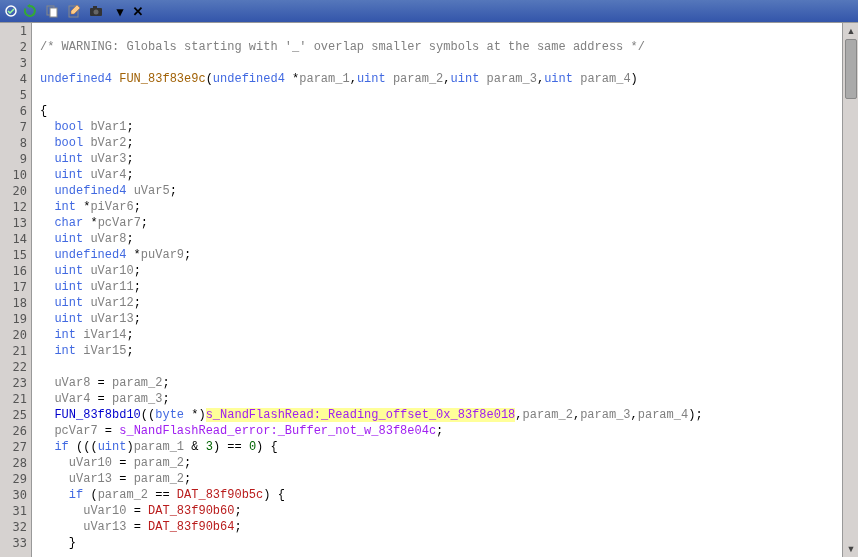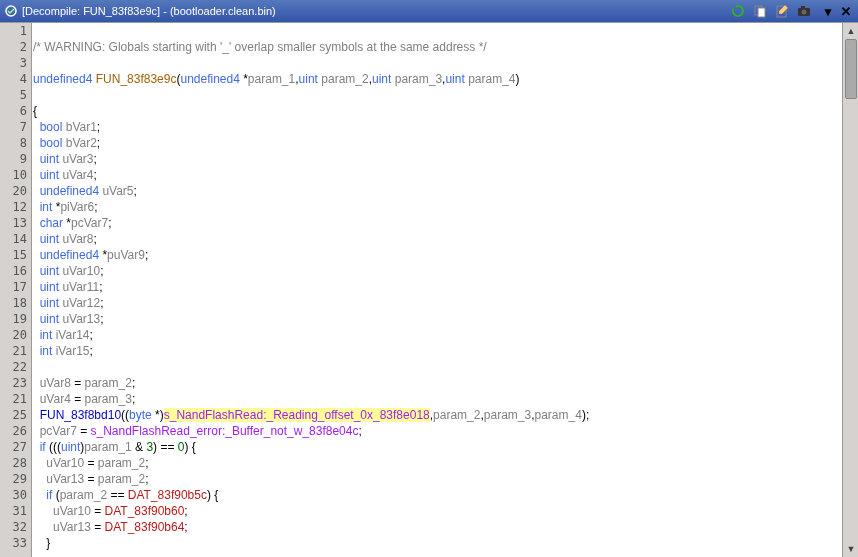--- a/index.html
+++ b/index.html
@@ -7,21 +7,21 @@
 .titlebar { background: linear-gradient(to bottom, #5577bb, #3355aa); color: #fff; height: 22px; display: flex; align-items: center; padding: 0 4px; font-size: 11px; }
 .titlebar .title-icon { width: 14px; height: 14px; margin-right: 4px; display: inline-flex; align-items: center; justify-content: center; }
 .titlebar .title-text { flex: 1; }
 .titlebar .toolbar-icons { display: flex; gap: 6px; align-items: center; }
 .titlebar .tool-icon { width: 16px; height: 16px; display: inline-flex; align-items: center; justify-content: center; cursor: pointer; }
 .titlebar .win-controls { display: flex; gap: 2px; margin-left: 8px; }
 .titlebar .win-btn { width: 16px; height: 14px; display: inline-flex; align-items: center; justify-content: center; cursor: pointer; color: #000; font-weight: bold; font-size: 13px; }
 .content { display: flex; height: 535px; border-top: 1px solid #999; }
 .gutter { width: 32px; background: #d6d2d0; border-right: 1px solid #999; text-align: right; padding-right: 4px; font-family: monospace; font-size: 12px; color: #555; line-height: 16px; user-select: none; }
 .gutter div { height: 16px; }
-.code { flex: 1; background: #fff; font-family: Liberation Sans, sans-serif; font-size: 12px; line-height: 16px; overflow: hidden; padding-left: 1px; white-space: pre; }
+.code { flex: 1; background: #fff; font-family: Liberation Mono, monospace; font-size: 12px; line-height: 16px; overflow: hidden; padding-left: 8px; white-space: pre; }
 .code div { height: 16px; }
 .scrollbar-v { width: 16px; background: #d6d2d0; border-left: 1px solid #999; position: relative; }
 .scrollbar-v .thumb { position: absolute; top: 16px; left: 2px; width: 12px; height: 60px; background: #aaa; border: 1px solid #888; border-radius: 2px; }
 .scrollbar-v .arrow { position: absolute; left: 0; width: 16px; height: 16px; display: flex; align-items: center; justify-content: center; font-size: 9px; color: #444; cursor: pointer; }
 .scrollbar-v .arrow.up { top: 0; }
 .scrollbar-v .arrow.down { bottom: 0; }
 .c-comment { color: #808080; }
 .c-type { color: #4169e1; }
 .c-func { color: #a16207; }
 .c-param { color: #808080; }
@@ -36,21 +36,20 @@
 </head>
 <body>
 
 <div class="titlebar">
   <span class="title-icon">
     <svg width="14" height="14" viewBox="0 0 14 14">
         <circle cx="7" cy="7" r="5" fill="none" stroke="#fff" stroke-width="1.5"></circle>
         <path d="M4 7 L6 9 L10 5" stroke="#9f9" stroke-width="1.5" fill="none"></path>
       </svg>
   </span>
-  <span class="title-text">[Decompile: FUN_83f83e9c] - (bootloader.clean.bin)</span>
   <span class="toolbar-icons">
     <span class="tool-icon">
         <svg width="14" height="14" viewBox="0 0 14 14">
           <path d="M7 2 A5 5 0 1 1 2.5 4.5" fill="none" stroke="#3a3" stroke-width="2"></path>
           <path d="M7 0 L7 4 L4 2 Z" fill="#3a3"></path>
         </svg>
       </span>
     <span class="tool-icon">
         <svg width="14" height="14" viewBox="0 0 14 14">
           <rect x="2" y="2" width="7" height="9" fill="none" stroke="#888" stroke-width="1"></rect>

